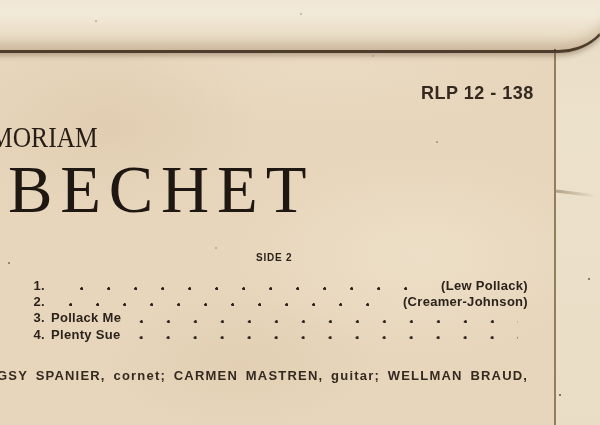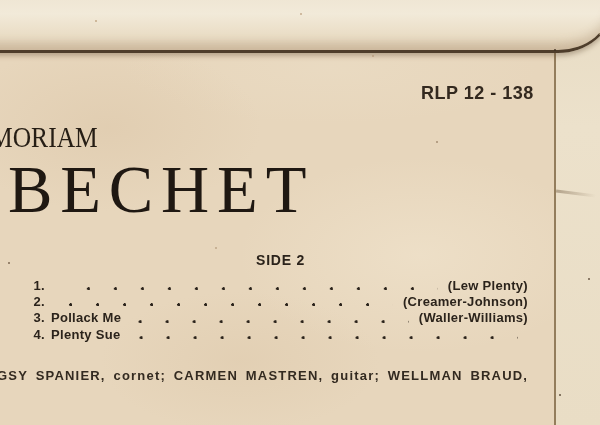--- a/index.html
+++ b/index.html
@@ -45,21 +45,21 @@
     transform:scaleX(.88); transform-origin:left top;
   }
   .title{
     position:absolute; left:8px; top:155px; z-index:4;
     font-family:"Liberation Serif", serif;
     font-size:68px; line-height:1; letter-spacing:8px; color:#1f1812;
     white-space:nowrap; transform:scaleX(.98); transform-origin:left top;
   }
   .side2{
     position:absolute; left:256px; top:252px; z-index:4;
-    font-size:14px; font-weight:700; letter-spacing:.8px; color:#2b231b;
+    font-size:10px; font-weight:700; letter-spacing:.8px; color:#2b231b;
   }
   .tracklist{ position:absolute; left:30px; top:278px; width:498px; z-index:4; }
   .track-row{
     display:flex; align-items:baseline; height:16.2px;
     font-size:13px; font-weight:700; color:#2b231b; letter-spacing:.3px;
   }
   .track-num{ width:15px; text-align:right; margin-right:6px; flex:none; }
   .track-title{ white-space:nowrap; flex:none; }
   .leader{
     flex:1; align-self:flex-end; height:4px; margin:0 10px 3px 16px;
@@ -102,32 +102,31 @@
   <div class="memoriam">MORIAM</div>
 
   <div class="title">BECHET</div>
 
   <div class="side2">SIDE 2</div>
 
   <div class="tracklist">
     <div class="track-row">
       <span class="track-num">1.</span>
       <span class="leader"></span>
-      <span class="track-composer">(Lew Plenty)</span>
+      <span class="track-composer">(Lew Pollack)</span>
     </div>
     <div class="track-row">
       <span class="track-num">2.</span>
       <span class="leader"></span>
       <span class="track-composer">(Creamer-Johnson)</span>
     </div>
     <div class="track-row">
       <span class="track-num">3.</span>
       <span class="track-title">Pollack Me</span>
       <span class="leader"></span>
-      <span class="track-composer">(Waller-Williams)</span>
     </div>
     <div class="track-row">
       <span class="track-num">4.</span>
       <span class="track-title">Plenty Sue</span>
       <span class="leader"></span>
     </div>
   </div>
 
   <div class="personnel">GSY SPANIER, cornet; CARMEN MASTREN, guitar; WELLMAN BRAUD,</div>
 

